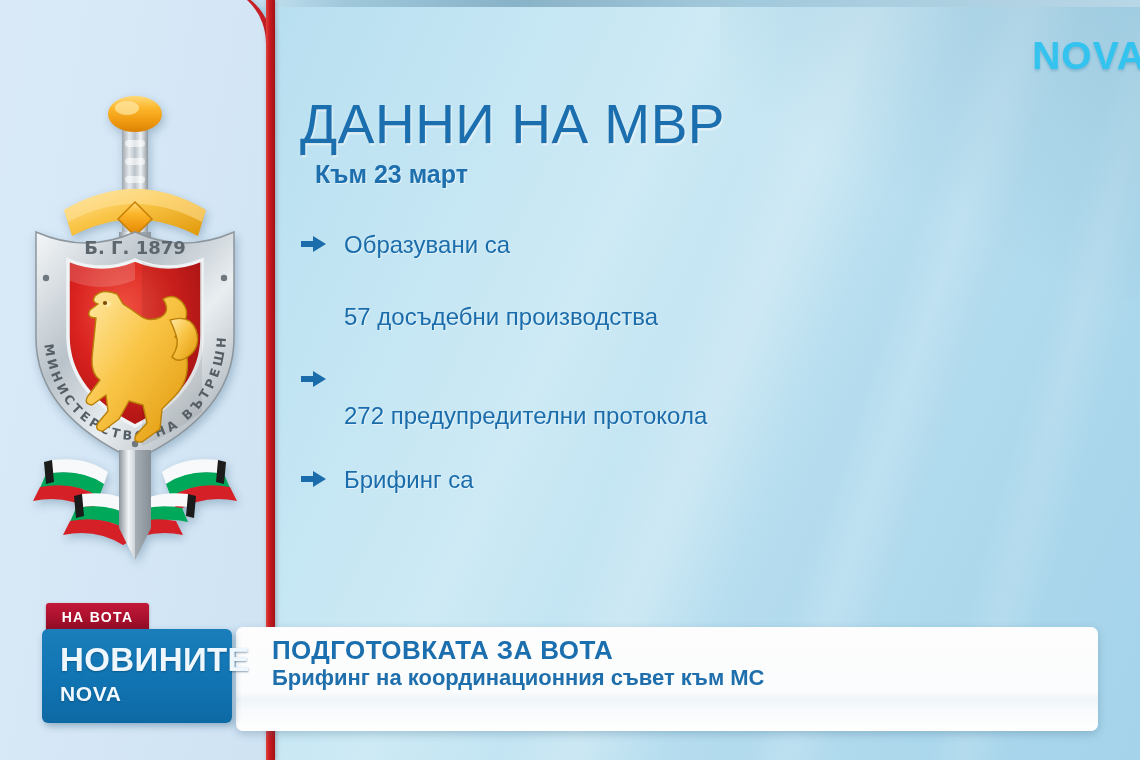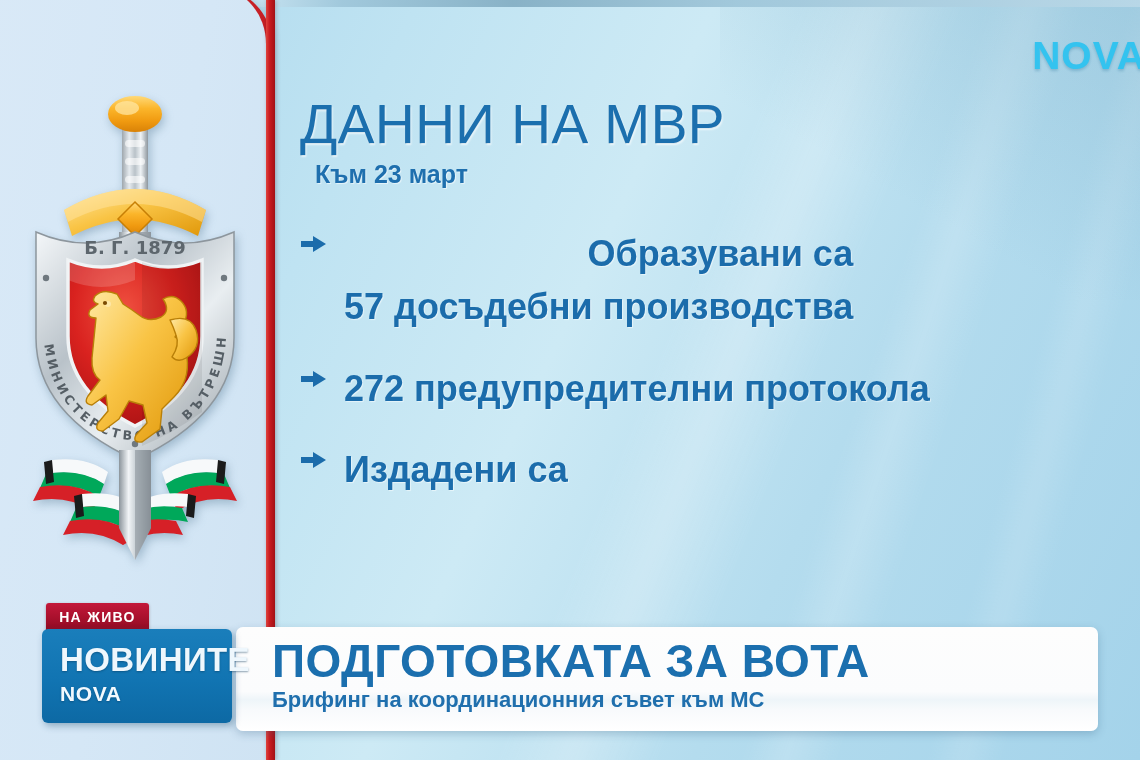--- a/index.html
+++ b/index.html
@@ -74,36 +74,35 @@
 
   .bullets { margin-top:38px; }
   .bullet { display:flex; align-items:flex-start; margin-bottom:28px; }
   .bullet:last-child { margin-bottom:0; }
   .arrow-icon {
     flex:0 0 auto; width:36px; margin-top:6px; margin-right:8px;
     display:flex; align-items:center; justify-content:flex-start;
   }
   .arrow-icon svg { width:28px; height:22px; display:block; }
   .bullet-text {
-    font-size:36px; font-weight:bold; color:#1b6cab; line-height:1.48;
+    font-size:24px; font-weight:normal; color:#1b6cab; line-height:1.48;
     text-shadow:1px 1px 1px rgba(255,255,255,.55);
-    text-align:right;
-  }
-  .bullet-line2 { display:block; }
+  }
+  .bullet-line2 { display:block;margin-top:36px; }
 
   
   .banner {
     position:absolute; left:236px; top:627px; width:862px; height:104px;
     background:linear-gradient(180deg,#fdfdfd 0%, #fbfcfd 62%, #eef5f9 70%, #f8fafc 80%, #ffffff 100%);
     border-radius:7px;
     box-shadow:0 3px 9px rgba(50,95,130,.28);
   }
   .banner-pad { padding:9px 0 0 36px; }
   .banner-headline {
-    font-size:46px; font-weight:bold; color:#1b6fae; letter-spacing:.4px;
+    font-size:26px; font-weight:bold; color:#1b6fae; letter-spacing:.4px;
     line-height:1.1; white-space:nowrap;
   }
   .banner-sub {
     margin-top:0; font-size:22px; font-weight:bold; color:#1f6fad;
     line-height:1.2; white-space:nowrap;
   }
 
   
   .live-badge {
     position:absolute; left:46px; top:603px; width:103px; height:28px;
@@ -302,36 +301,36 @@
         </span>
       </div>
 
       <div class="bullet">
         <span class="arrow-icon">
           <svg viewBox="0 0 28 22" xmlns="http://www.w3.org/2000/svg">
             <path d="M1 8 h12 V3 l13 8 -13 8 v-5 H1 z" fill="#1b6cab"></path>
           </svg>
         </span>
         <span class="bullet-text">
-          <span>Издадени са</span>
+          <span>Брифинг са</span>
         </span>
       </div>
 
     </div>
   </div>
 
   <div class="banner">
     <div class="banner-pad">
       <div class="banner-headline">ПОДГОТОВКАТА ЗА ВОТА</div>
       <div class="banner-sub">Брифинг на координационния съвет към МС</div>
     </div>
   </div>
 
   <div class="live-badge">
-    <span>НА ЖИВО</span>
+    <span>НА ВОТА</span>
   </div>
 
   <div class="news-logo">
     <div class="news-logo-main">НОВИНИТЕ</div>
     <div class="news-logo-sub">NOVA</div>
   </div>
 
   <div class="watermark">NOVA</div>
 
 </div>

